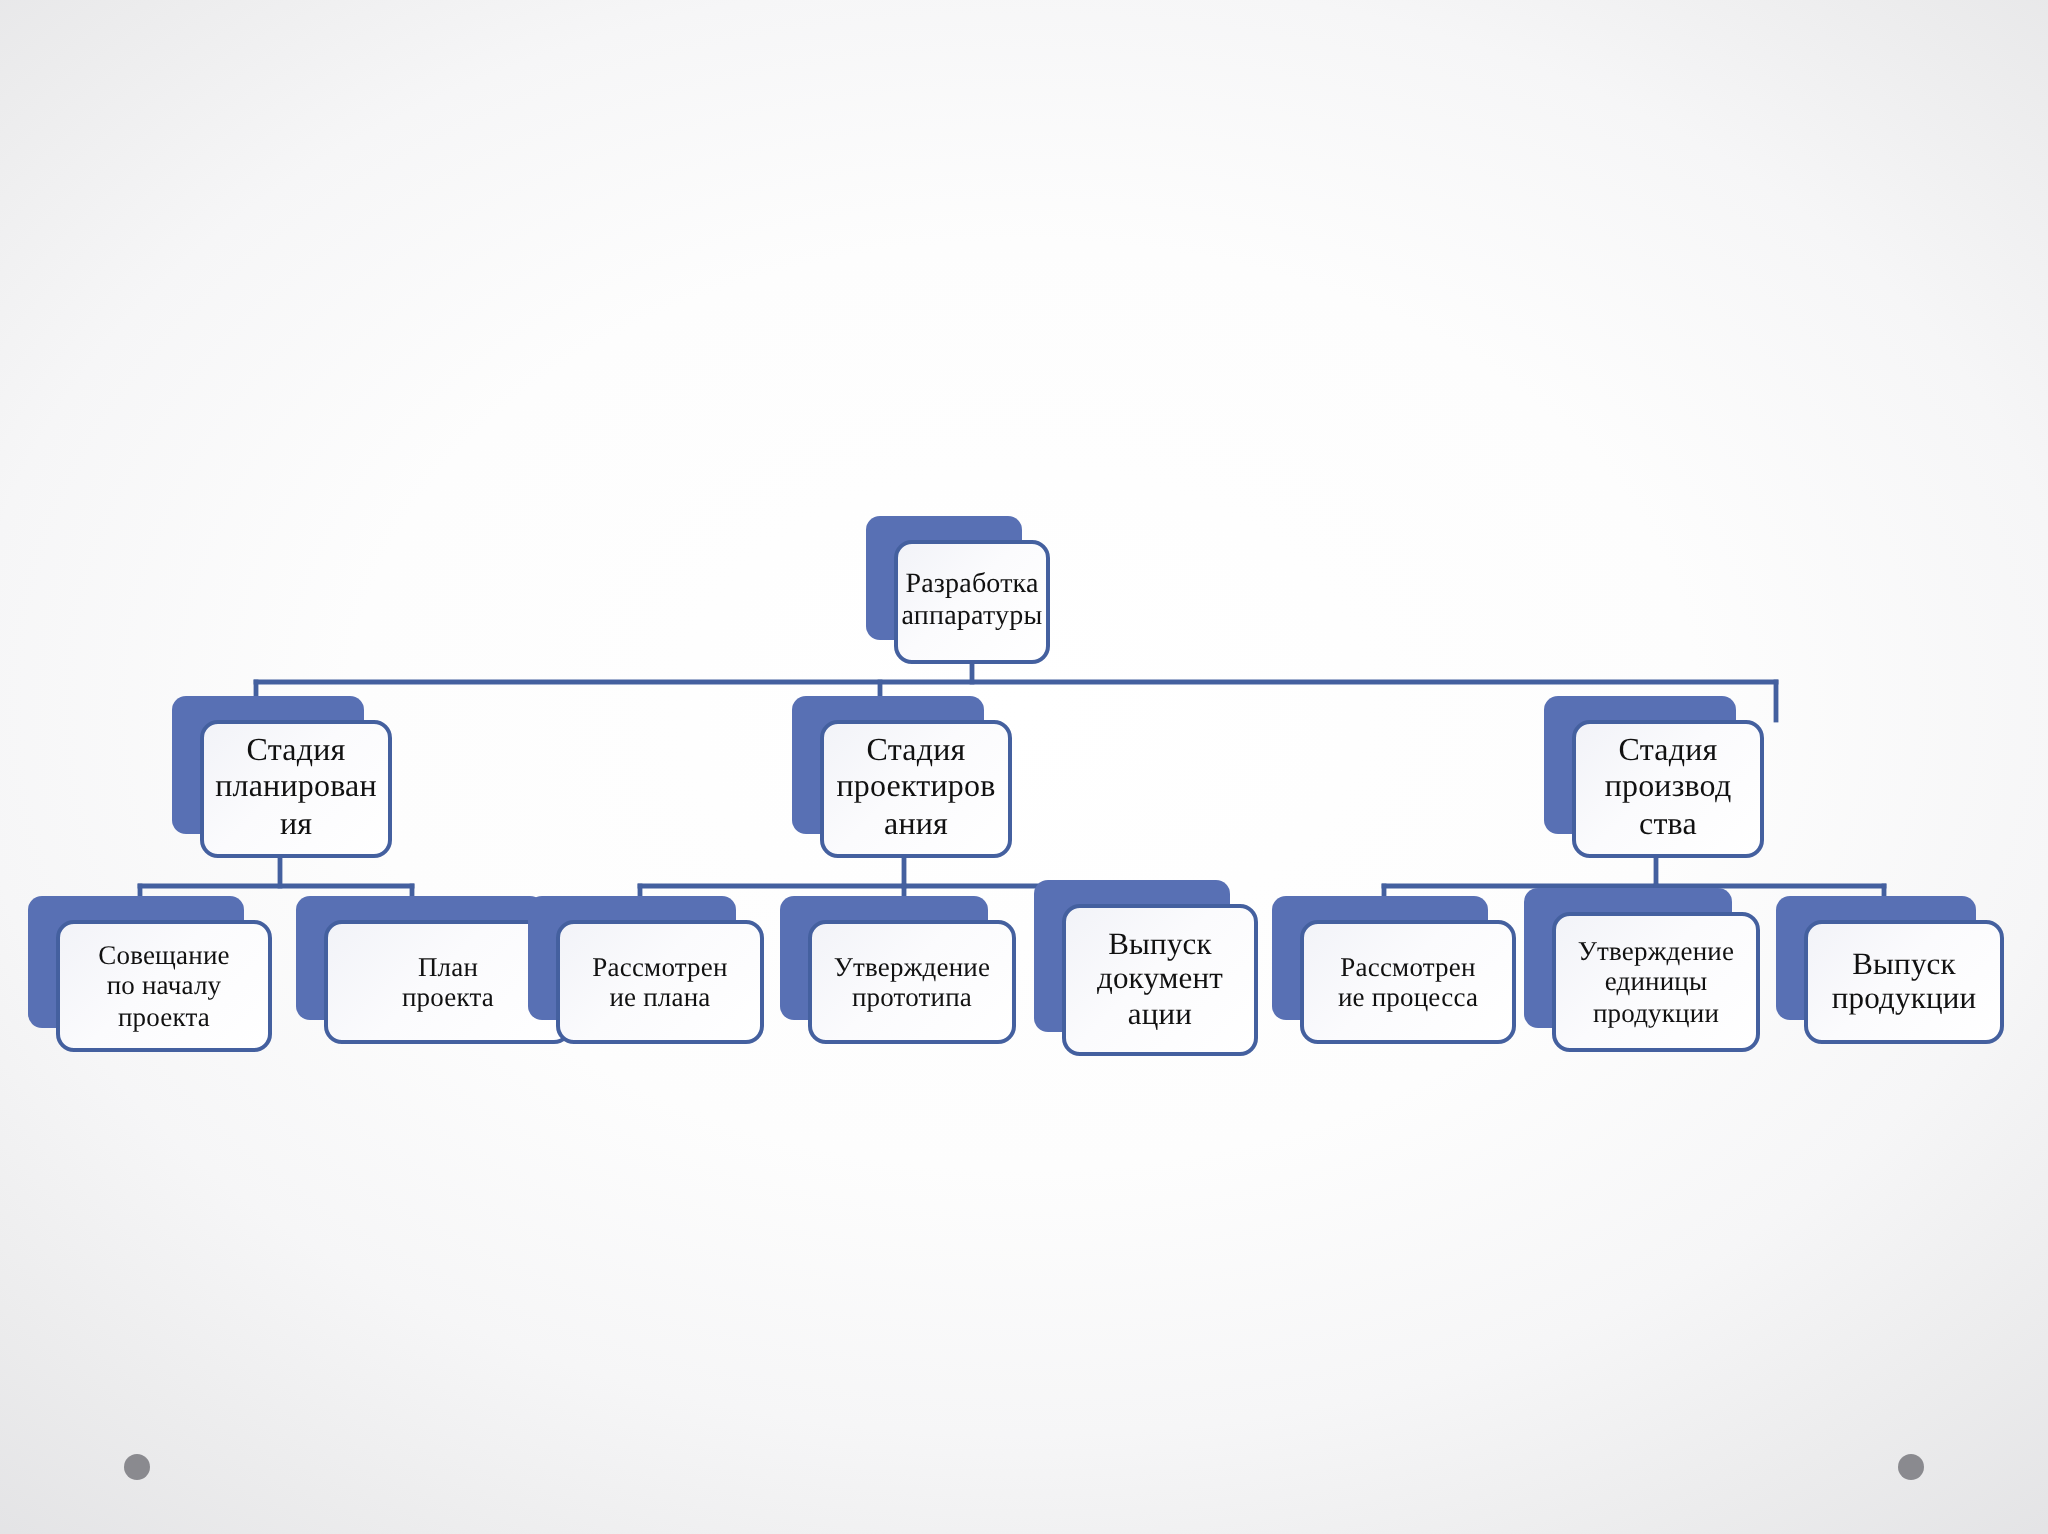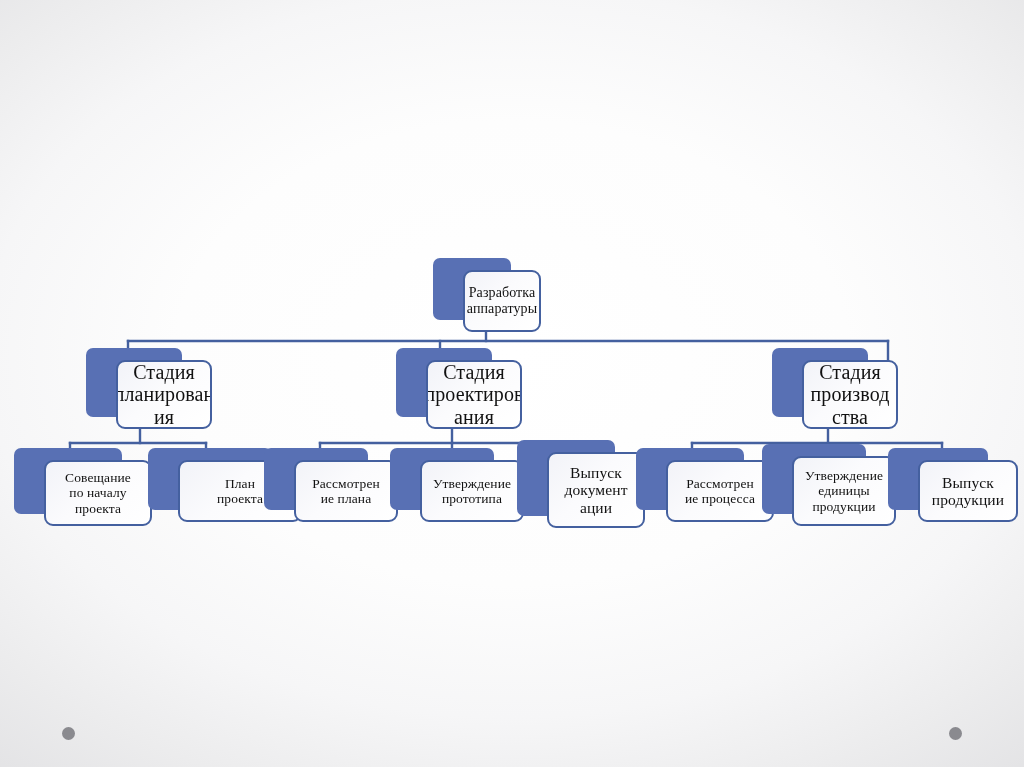--- a/index.html
+++ b/index.html
@@ -43,21 +43,21 @@
     position: absolute;
     left: -14px;
     top: -12px;
     width: 100%;
     height: 100%;
     background: #5870b4;
     border-radius: 7px;
   }
   .node .face {
     position: absolute;
-    left: 16px; top: 0;
+    left: 0; top: 0;
     width: 100%;
     height: 100%;
     box-sizing: border-box;
     border: 2.5px solid #44609f;
     border-radius: 9px;
     background: linear-gradient(135deg, #f2f3f8 0%, #fbfbfd 45%, #ffffff 100%);
     display: flex;
     align-items: center;
     justify-content: center;
     text-align: center;
@@ -67,21 +67,21 @@
   .node .label {
     display: block;
     color: #111111;
     line-height: 1.13;
     letter-spacing: 0.1px;
     white-space: pre-line;
   }
 
   
   .root .label      { font-size: 14px; }
-  .level2 .label    { font-size: 20px; }
+  .level2 .label    { font-size: 16px; }
   .leaf .label      { font-size: 13.5px; }
   .leaf.big .label  { font-size: 15.5px; }
 
   
   .dot {
     position: absolute;
     width: 13px;
     height: 13px;
     border-radius: 50%;
     background: #8a8a8f;

